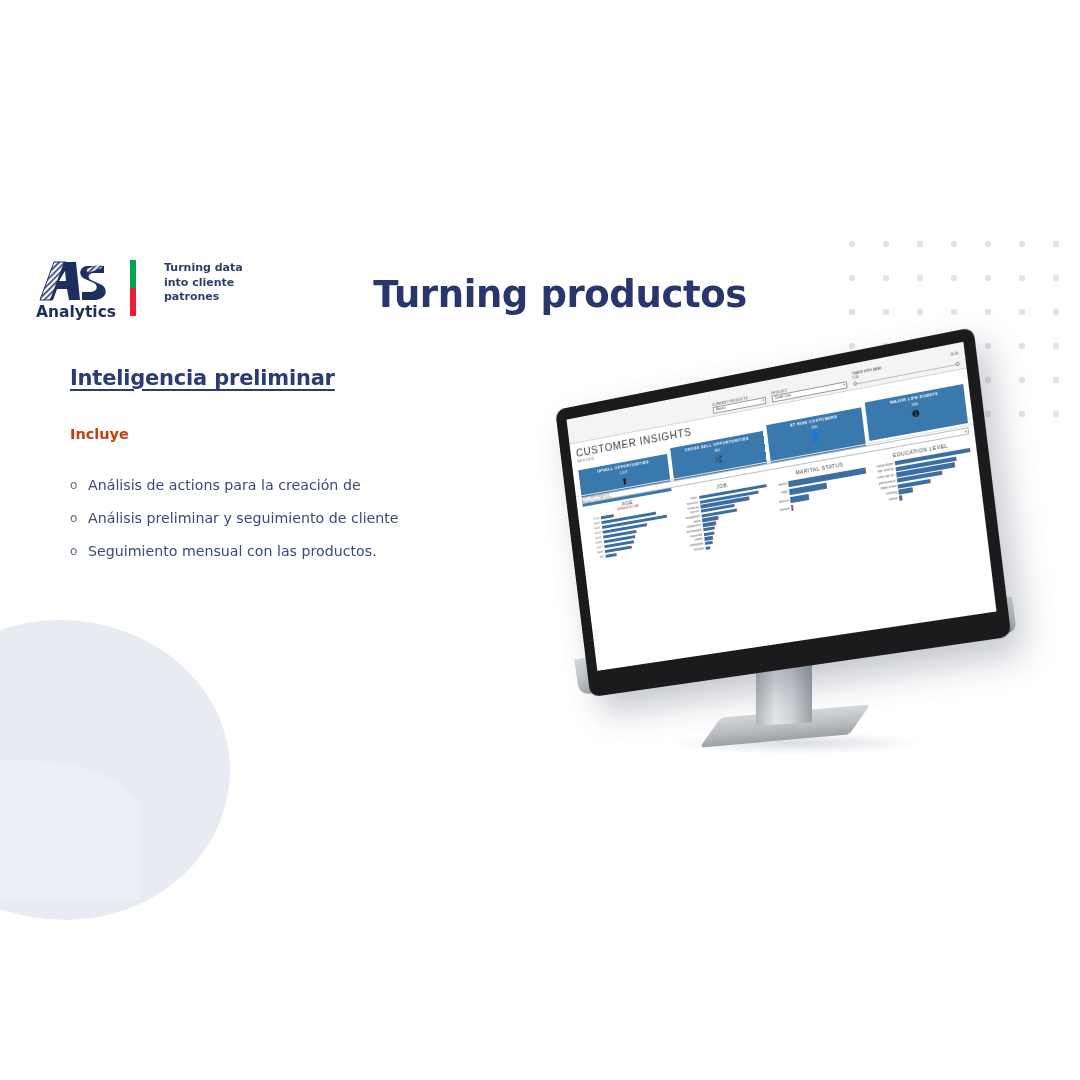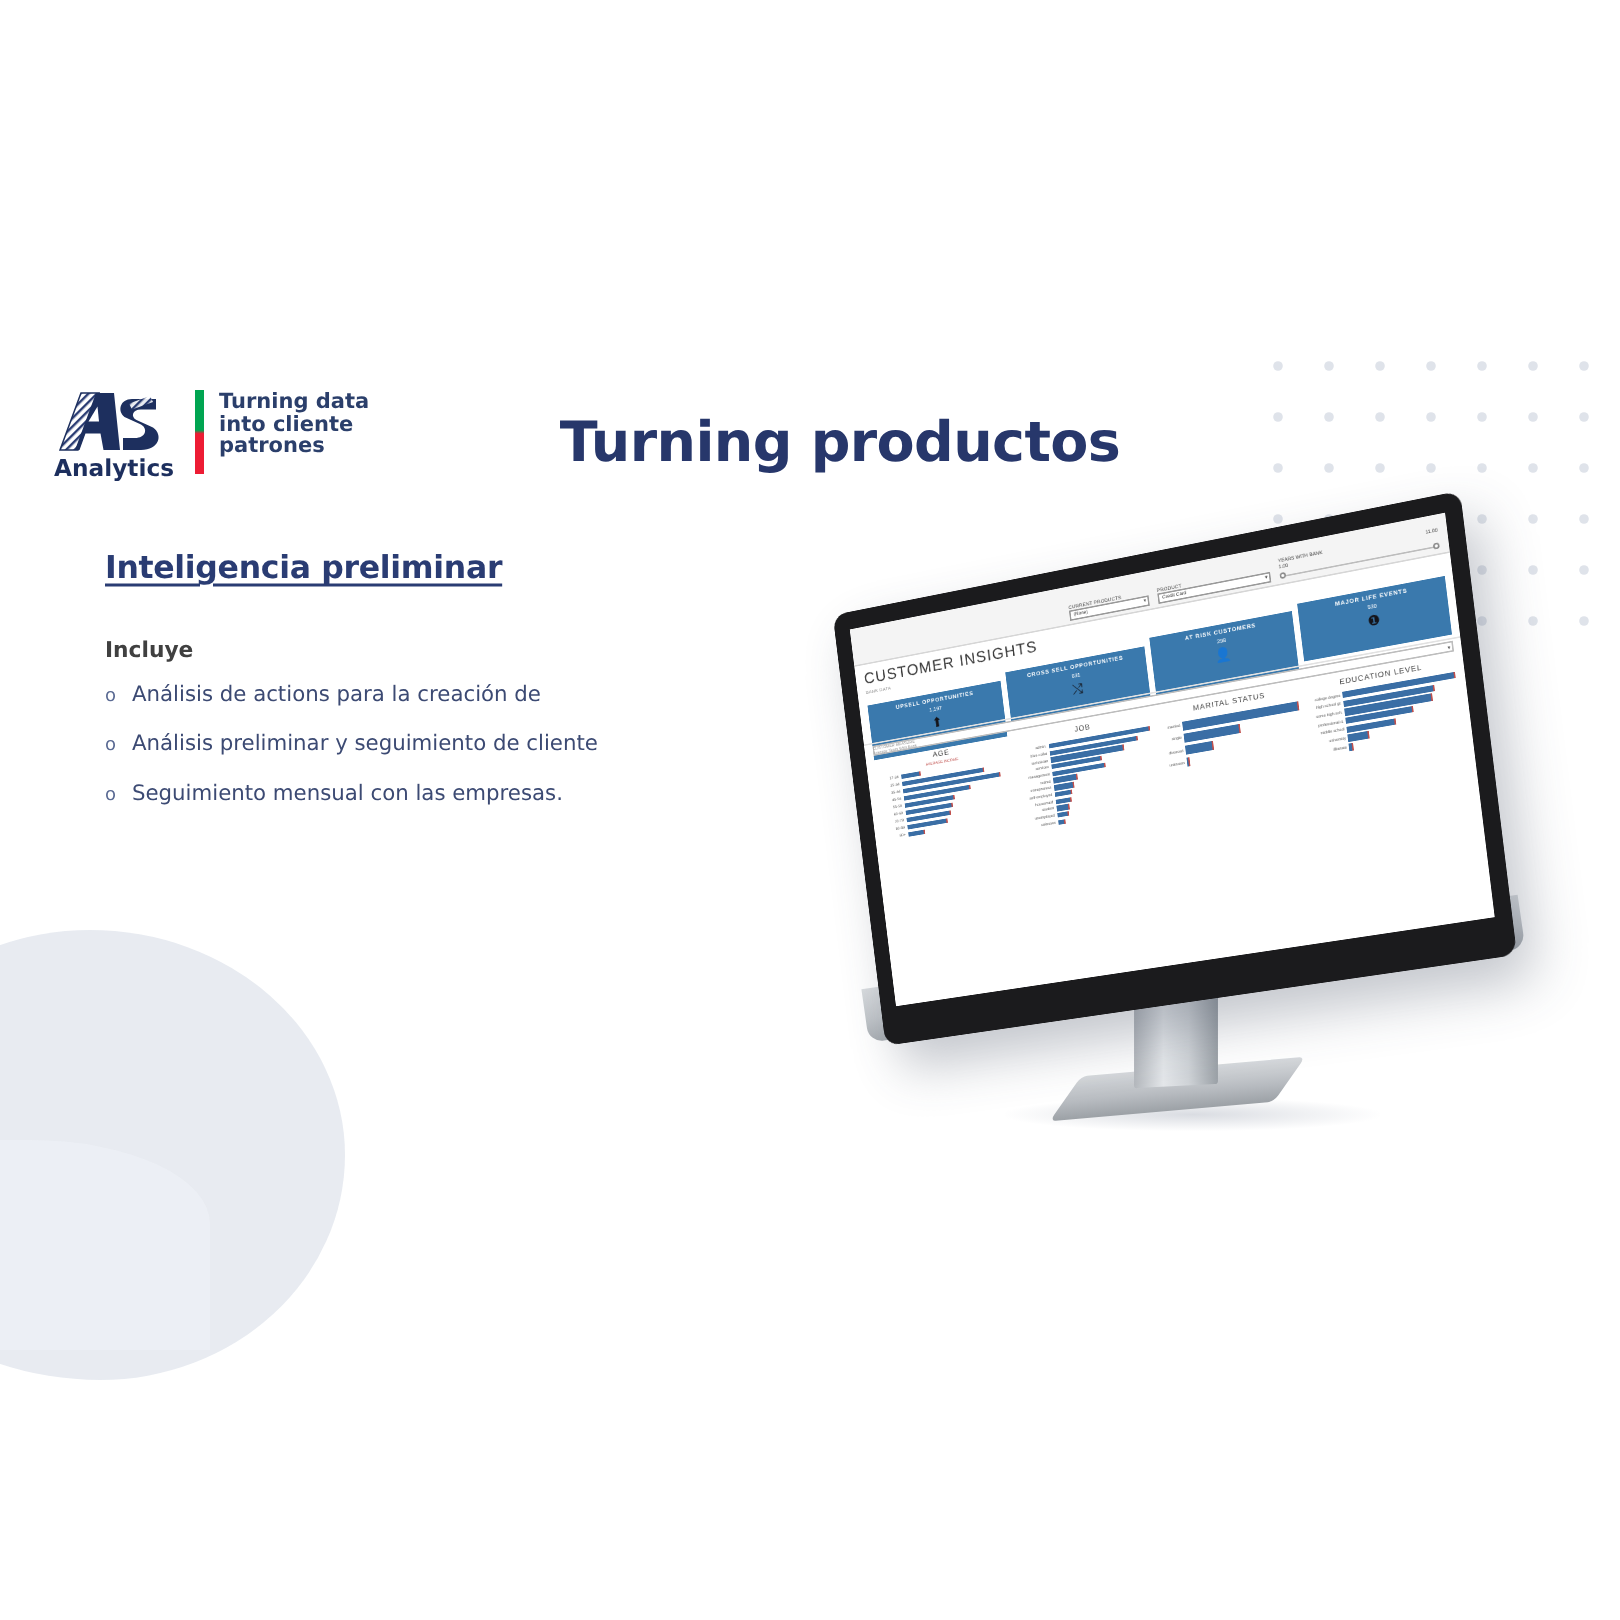--- a/index.html
+++ b/index.html
@@ -62,24 +62,24 @@
   }
   .logo-mark { position: relative; width: 82px; height: 66px; }
   .logo-bar {
     width: 6px;
     height: 56px;
     margin-left: 12px;
     margin-top: 4px;
     background: linear-gradient(to bottom, #00a551 0%, #00a551 48%, #ed1c34 52%, #ed1c34 100%);
   }
   .logo-tag {
-    margin-left: 10px;
+    margin-left: 28px;
     margin-top: 5px;
     font-family: "DejaVu Sans", sans-serif;
-    font-size: 14px;
+    font-size: 11px;
     line-height: 14.5px;
     color: #2b3f6b;
     font-weight: 600;
   }
 
   
   .page-title {
     position: absolute;
     left: 300px;
     top: 273px;
@@ -113,23 +113,23 @@
     font-family: "DejaVu Sans", sans-serif;
     font-size: 13.4px;
     line-height: 29px;
     color: #3c4a73;
     text-align: justify;
   }
   .sub-head {
     font-family: "DejaVu Sans", sans-serif;
     font-weight: bold;
     font-size: 14.5px;
-    color: #404040;
+    color: #c2410c;
     margin-top: 36px;
-    margin-bottom: 7px;
+    margin-bottom: 29px;
   }
   ul.bullets { list-style: none; }
   ul.bullets li {
     display: flex;
     align-items: flex-start;
     margin-bottom: 4px;
   }
   .bullet-mark {
     font-family: "DejaVu Sans", sans-serif;
     font-size: 12px;
@@ -426,21 +426,21 @@
       <li>
         <span class="bullet-mark">o</span>
         <span class="bullet-text">Análisis de actions para la creación de</span>
       </li>
       <li>
         <span class="bullet-mark">o</span>
         <span class="bullet-text">Análisis preliminar y seguimiento de cliente</span>
       </li>
       <li>
         <span class="bullet-mark">o</span>
-        <span class="bullet-text">Seguimiento mensual con las empresas.</span>
+        <span class="bullet-text">Seguimiento mensual con las productos.</span>
       </li>
     </ul>
   </div>
 
   <div class="monitor-stage">
     <div class="shadow-pool"></div>
     <div class="base-foot"></div>
     <div class="base-neck"></div>
     <div class="bezel-bottom"></div>
 

